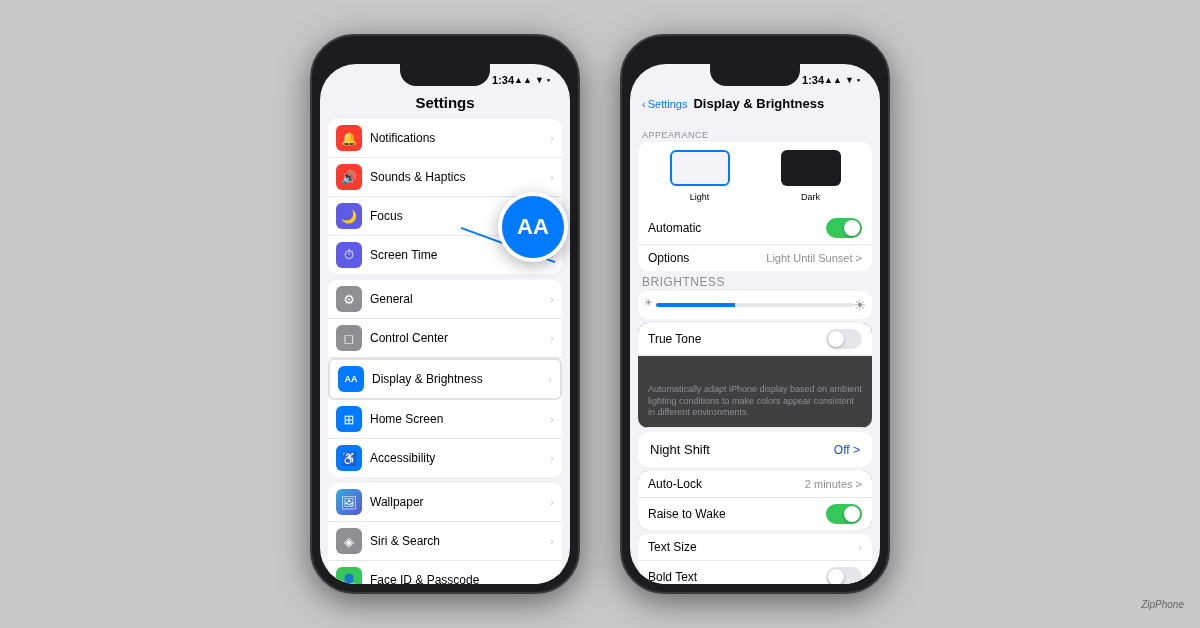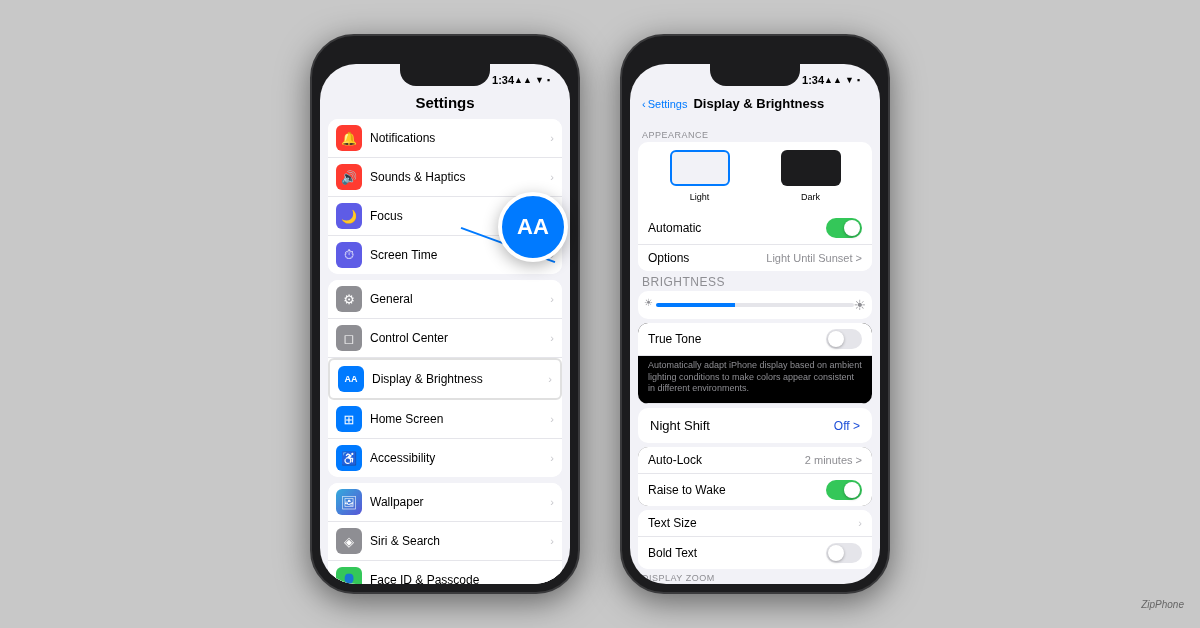--- a/index.html
+++ b/index.html
@@ -468,26 +468,26 @@
       </div>
 
       <div style="margin: 0 8px 4px;">
         <div style="font-size:12px;color:#8e8e93;text-transform:uppercase;letter-spacing:0.5px;padding:0 4px 2px;">BRIGHTNESS</div>
         <div style="background:#fff;border-radius:10px;padding:8px 18px;">
           <div class="brightness-slider"></div>
         </div>
       </div>
 
       <div style="margin: 0 8px 4px;">
-        <div style="background:#000000;border-radius:10px;overflow:hidden;">
+        <div style="background:#404040;border-radius:10px;overflow:hidden;">
           <div class="db-row">
             <span class="db-row-label">True Tone</span>
             <span class="toggle-off"></span>
           </div>
-          <div style="padding:4px 10px 8px;font-size:9px;color:#8e8e93;line-height:1.3;border-bottom:0.5px solid #e5e5ea;">Automatically adapt iPhone display based on ambient lighting conditions to make colors appear consistent in different environments.</div>
+          <div style="padding:4px 10px 8px;font-size:9px;color:#8e8e93;line-height:1.3;border-bottom:0.5px solid #e5e5ea;margin-top:24px;">Automatically adapt iPhone display based on ambient lighting conditions to make colors appear consistent in different environments.</div>
         </div>
       </div>
 
       <div class="night-shift-section" style="margin: 0 8px 4px;">
         <div class="night-shift-row">
           <span>Night Shift</span>
           <div class="right">
             <span>Off &gt;</span>
           </div>
         </div>

